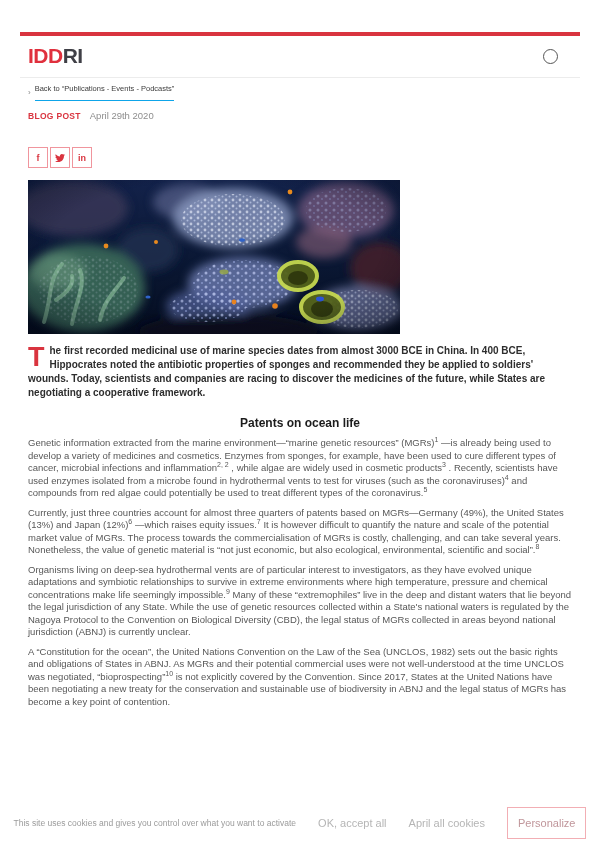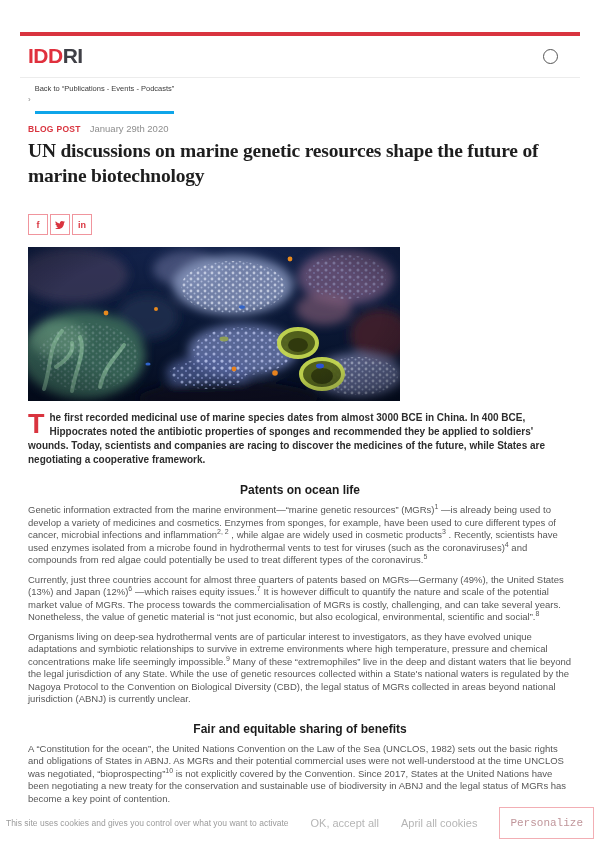--- a/index.html
+++ b/index.html
@@ -12,21 +12,21 @@
   }
   .topbar { position:absolute; top:20px; left:20px; right:20px; height:4px; background:#d9343f; }
   header { display:flex; justify-content:space-between; align-items:center; padding:32px 28px 0 28px; }
   .logo { font-size:21px; font-weight:bold; letter-spacing:-0.5px; cursor:pointer; }
   .logo .lr { color:#e0303d; }
   .logo .ld { color:#3f3f46; }
   .search { width:15px; height:15px; border:1.6px solid #555; border-radius:50%; margin-right:14px; cursor:pointer; }
   .divider { height:1px; background:#ececec; margin:9px 20px 0 20px; }
   .crumb { padding:0 28px; margin-top:6px; display:flex; align-items:center; gap:4px; font-size:7.5px; }
   .crumb .arrow { color:#8a8a8a; font-size:8px; }
-  .crumb-link { color:#3c3c3c; text-decoration:none; border-bottom:3px solid #0ea5e9; padding-bottom:18px; cursor:pointer; }
+  .crumb-link { color:#3c3c3c; text-decoration:none; border-bottom:1px solid #0ea5e9; padding-bottom:7px; cursor:pointer; }
   .meta { padding:0 28px; margin-top:9px; display:flex; align-items:flex-end; gap:9px; }
   .cat { color:#d9343f; font-weight:bold; font-size:8.5px; letter-spacing:0.3px; }
   .date { color:#8e8e8e; font-size:9.5px; }
   .title {
     margin:4px 28px 0; font-family:"Liberation Serif","DejaVu Serif",serif;
     font-size:19.5px; line-height:25px; font-weight:bold; color:#1e1e1e; letter-spacing:-0.2px;
   }
   .share { display:flex; gap:2px; margin:26px 28px 0; }
   .share-btn {
     width:20px; height:21px; border:1px solid #f0959d; display:flex; align-items:center;
@@ -41,21 +41,21 @@
   #sections p { margin:7px 28px 0; font-size:9.5px; line-height:12.5px; color:#575757; }
   #sections sup { font-size:7px; line-height:0; vertical-align:super; color:#575757; }
   .cookie-bar {
     position:absolute; left:0; right:0; bottom:8px; height:46px; padding-top:7px;
     background:linear-gradient(to bottom, rgba(255,255,255,0.72) 0, #ffffff 16px);
     display:flex; justify-content:center; align-items:flex-start; gap:22px; font-size:8.5px;
   }
   .cookie-msg { color:#9b9b9b; line-height:18px; }
   #cookie-buttons { display:flex; gap:22px; align-items:center; height:18px; }
   .cookie-btn { background:none; border:none; color:#b5b5b5; font-size:11px; font-family:inherit; cursor:pointer; padding:0; }
-  .cookie-btn.emph { border:1px solid #f2aeb4; color:#c0969b; padding:9px 10px; background:#fff;font-family:Liberation Mono, monospace; }
+  .cookie-btn.emph { border:1px solid #f2aeb4; color:#c0969b; padding:9px 10px; background:#fff; }
 </style>
 </head>
 <body>
 
 <div class="page">
   <div class="topbar"></div>
 
   <header>
     <div class="logo">
       <span class="lr">IDD</span><span class="ld">RI</span>
@@ -65,24 +65,23 @@
 
   <div class="divider"></div>
 
   <nav class="crumb">
     <span class="arrow">›</span>
     <a class="crumb-link">Back to “Publications - Events - Podcasts”</a>
   </nav>
 
   <div class="meta">
     <span class="cat">BLOG POST</span>
-    <span class="date">January 29th 2020</span>
+    <span class="date">April 29th 2020</span>
   </div>
 
-  <h1 class="title">UN discussions on marine genetic resources shape the future of marine biotechnology</h1>
 
   <div class="share">
     <span class="share-btn">
       <span>f</span>
     </span>
     <span class="share-btn">
       <svg viewBox="0 0 24 24">
           <path d="M23.953 4.57a10 10 0 01-2.825.775 4.958 4.958 0 002.163-2.723c-.951.555-2.005.959-3.127 1.184a4.92 4.92 0 00-8.384 4.482C7.69 8.095 4.067 6.13 1.64 3.162a4.822 4.822 0 00-.666 2.475c0 1.71.87 3.213 2.188 4.096a4.904 4.904 0 01-2.228-.616v.06a4.923 4.923 0 003.946 4.827 4.996 4.996 0 01-2.212.085 4.936 4.936 0 004.604 3.417 9.867 9.867 0 01-6.102 2.105c-.39 0-.779-.023-1.17-.067a13.995 13.995 0 007.557 2.209c9.053 0 13.998-7.496 13.998-13.985 0-.21 0-.42-.015-.63A9.935 9.935 0 0024 4.59z"></path>
         </svg>
     </span>
@@ -166,21 +165,20 @@
 
   <p class="intro">
     <span class="dropcap">T</span><span>he first recorded medicinal use of marine species dates from almost 3000 BCE in China. In 400 BCE, Hippocrates noted the antibiotic properties of sponges and recommended they be applied to soldiers' wounds. Today, scientists and companies are racing to discover the medicines of the future, while States are negotiating a cooperative framework.</span>
   </p>
 
   <div id="sections">
       <h2>Patents on ocean life</h2>
       <p><span>Genetic information extracted from the marine environment—“marine genetic resources” (MGRs)</span><sup>1</sup><span> —is already being used to develop a variety of medicines and cosmetics. Enzymes from sponges, for example, have been used to cure different types of cancer, microbial infections and inflammation</span><sup>2, 2</sup><span> , while algae are widely used in cosmetic products</span><sup>3</sup><span> . Recently, scientists have used enzymes isolated from a microbe found in hydrothermal vents to test for viruses (such as the coronaviruses)</span><sup>4</sup><span> and compounds from red algae could potentially be used to treat different types of the coronavirus.</span><sup>5</sup></p>
       <p><span>Currently, just three countries account for almost three quarters of patents based on MGRs—Germany (49%), the United States (13%) and Japan (12%)</span><sup>6</sup><span> —which raises equity issues.</span><sup>7</sup><span> It is however difficult to quantify the nature and scale of the potential market value of MGRs. The process towards the commercialisation of MGRs is costly, challenging, and can take several years. Nonetheless, the value of genetic material is “not just economic, but also ecological, environmental, scientific and social”.</span><sup>8</sup></p>
       <p><span>Organisms living on deep-sea hydrothermal vents are of particular interest to investigators, as they have evolved unique adaptations and symbiotic relationships to survive in extreme environments where high temperature, pressure and chemical concentrations make life seemingly impossible.</span><sup>9</sup><span> Many of these “extremophiles” live in the deep and distant waters that lie beyond the legal jurisdiction of any State. While the use of genetic resources collected within a State's national waters is regulated by the Nagoya Protocol to the Convention on Biological Diversity (CBD), the legal status of MGRs collected in areas beyond national jurisdiction (ABNJ) is currently unclear.</span></p>
-      <h2>Fair and equitable sharing of benefits</h2>
       <p><span>A “Constitution for the ocean”, the United Nations Convention on the Law of the Sea (UNCLOS, 1982) sets out the basic rights and obligations of States in ABNJ.  As MGRs and their potential commercial uses were not well-understood at the time UNCLOS was negotiated, “bioprospecting”</span><sup>10</sup><span> is not explicitly covered by the Convention.  Since 2017, States at the United Nations have been negotiating a new treaty for the conservation and sustainable use of biodiversity in ABNJ and the legal status of MGRs has become a key point of contention.</span></p>
     </div>
 
   <div class="cookie-bar">
     <span class="cookie-msg">This site uses cookies and gives you control over what you want to activate</span>
     <div id="cookie-buttons">
         <button class="cookie-btn">OK, accept all</button>
         <button class="cookie-btn">April all cookies</button>
         <button class="cookie-btn emph">Personalize</button>
       </div>

